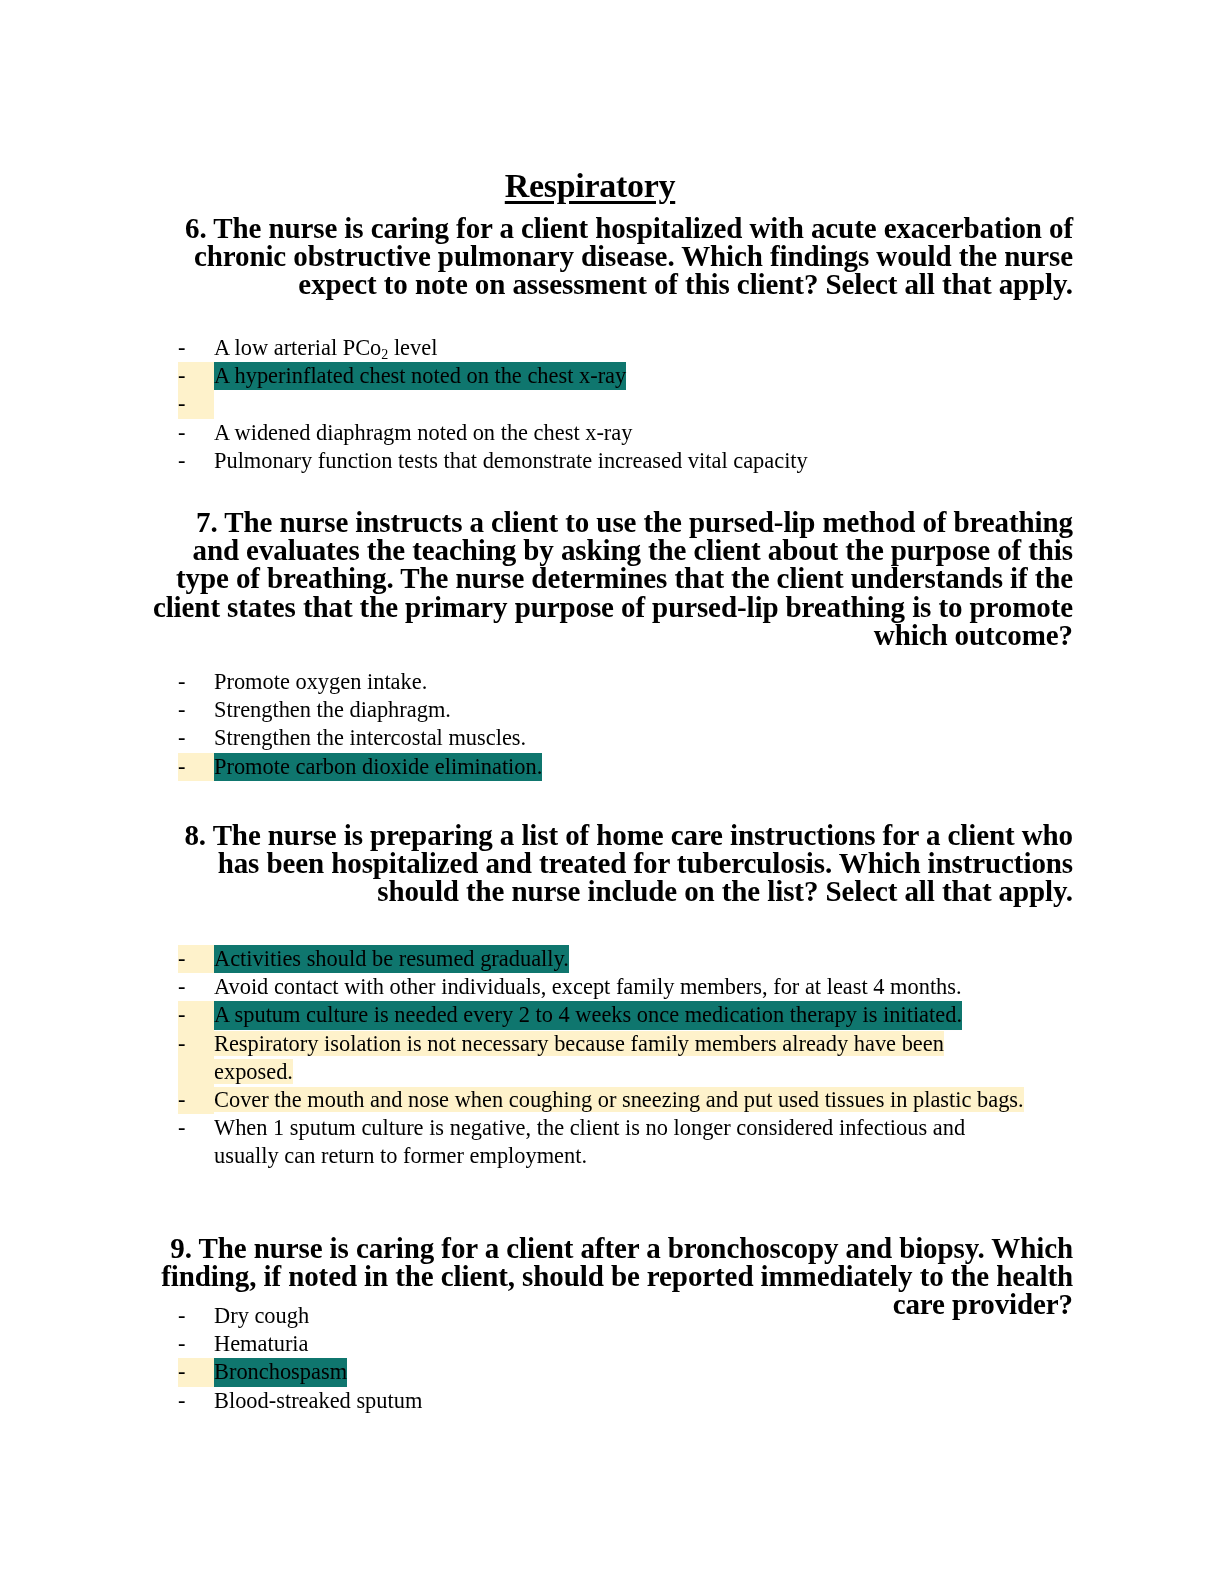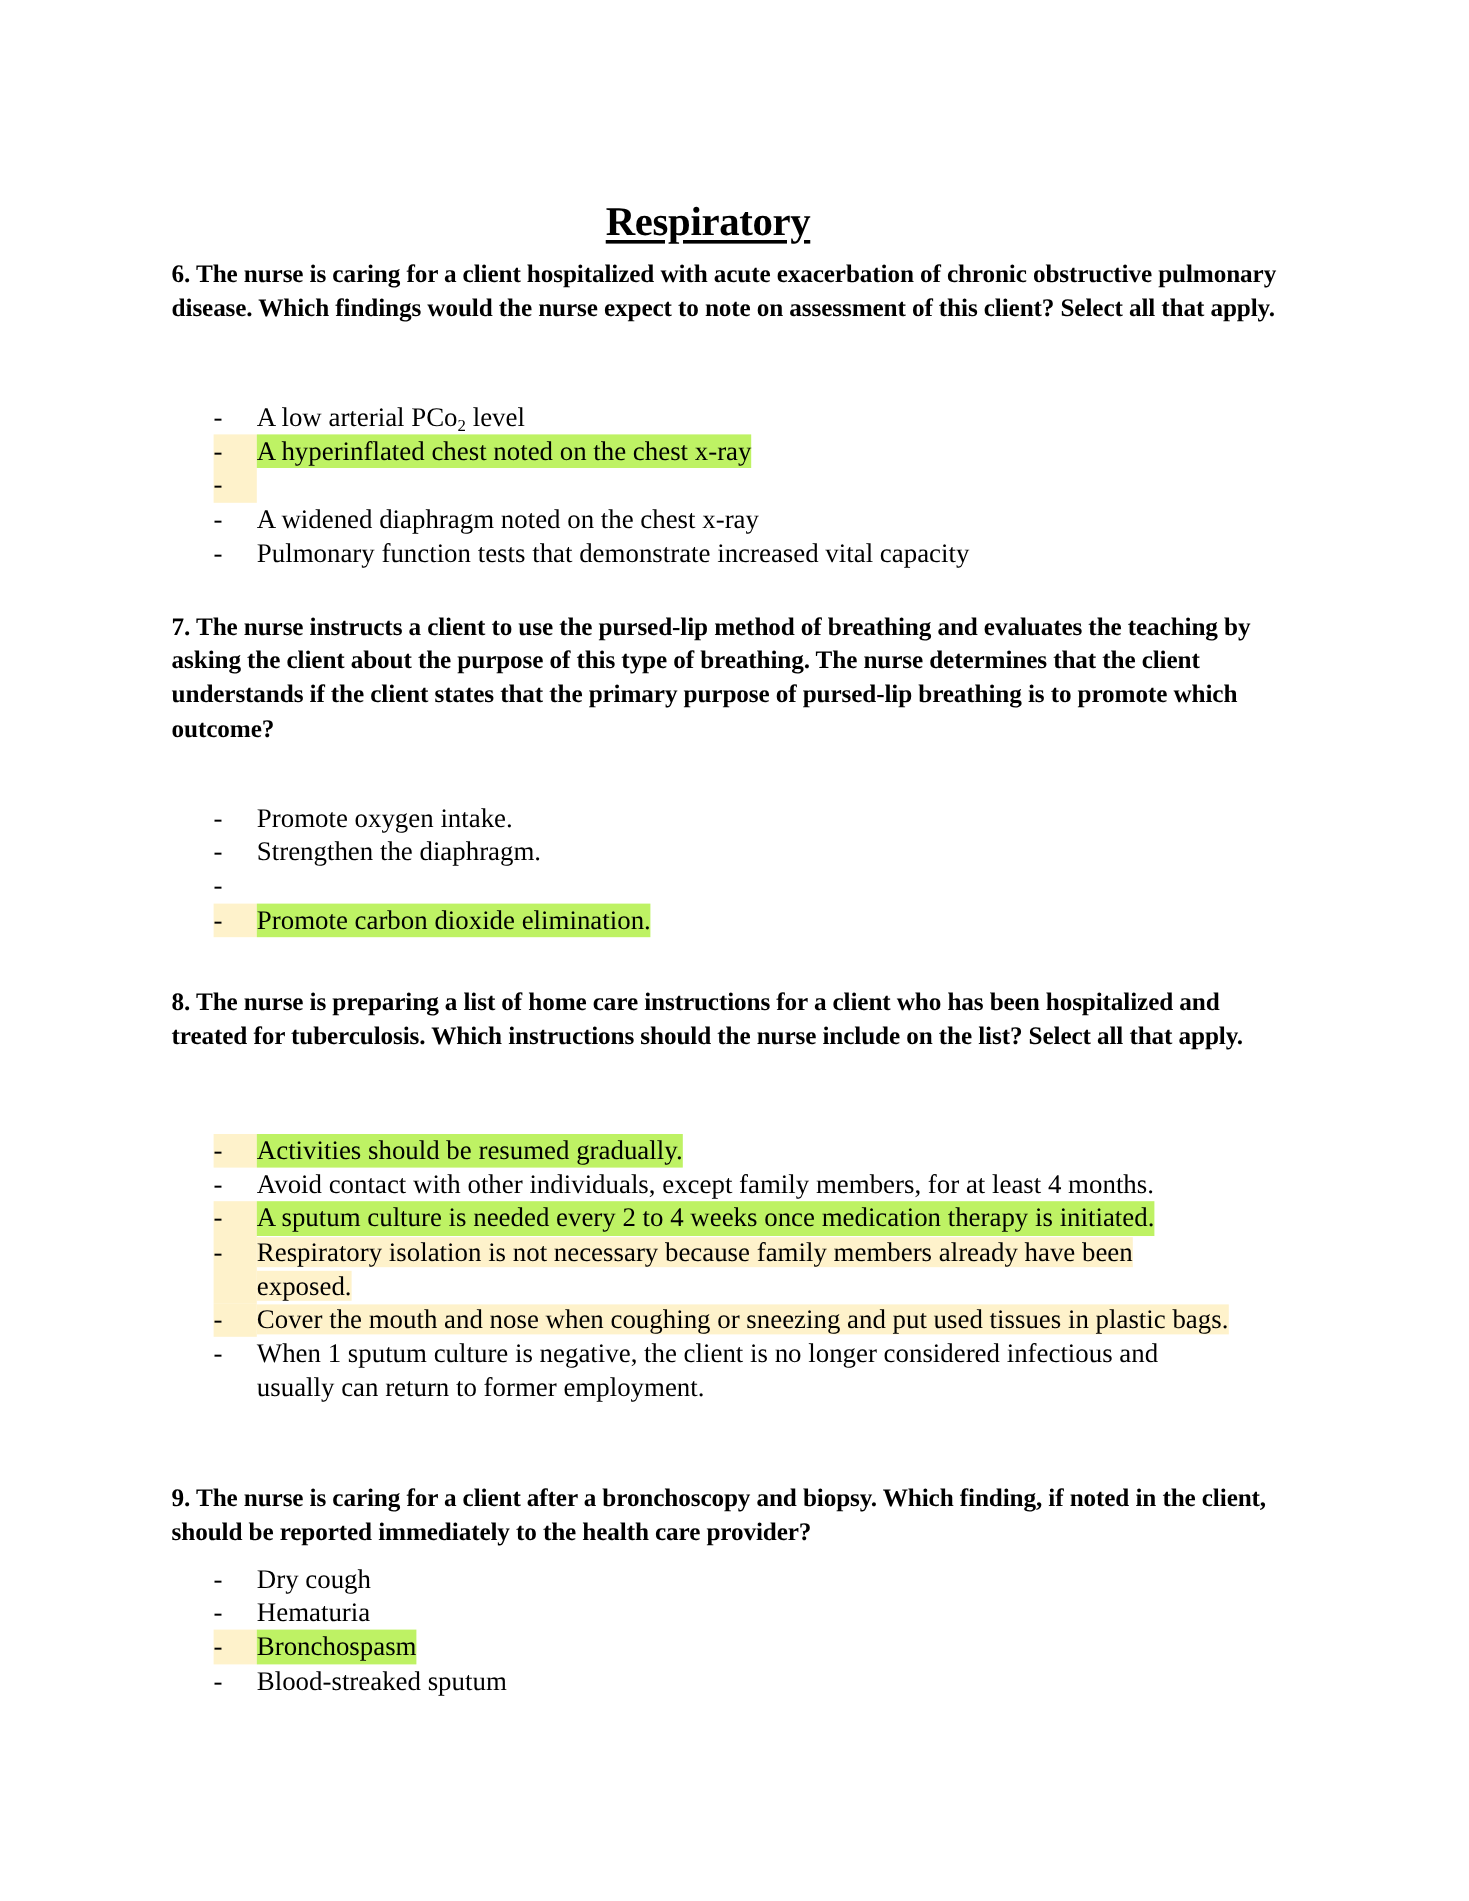--- a/index.html
+++ b/index.html
@@ -1,31 +1,31 @@
 <!DOCTYPE html>
 <html><head>
 <meta charset="utf-8">
 <style>
   html, body { margin: 0; padding: 0; background: #ffffff; }
   body { width: 1224px; height: 1584px; position: relative; overflow: hidden;
          font-family: "Liberation Serif", "DejaVu Serif", serif; color: #000; }
   .page-title { position: absolute; left: 0; width: 1180px; top: 144px; text-align: center;
                 font-size: 34px; font-weight: bold; text-decoration: underline; text-underline-offset: 4px;
                 letter-spacing: -0.3px; }
-  .question { position: absolute; left: 143px; width: 930px; font-weight: bold; font-size: 21px;
-              line-height: 28.2px; letter-spacing: -0.1px; }
+  .question { position: absolute; left: 143px; width: 930px; font-weight: bold; font-size: 29px;
+              line-height: 28.2px; letter-spacing: -0.1px; text-align: right; }
   .options { position: absolute; left: 178px; margin: 0; padding: 0; list-style: none;
              font-size: 22.4px; line-height: 28.2px; }
   .opt { display: flex; position: relative; }
   .dash { width: 36px; flex: 0 0 36px; }
   .opt-text { display: block; max-width: 810px; }
   .hl .dash, .hl .hl-line { background: #fef2cb; }
   .opt.hl { background: transparent; }
   .hl-wrap { background: #fef2cb; display: inline; box-decoration-break: clone; -webkit-box-decoration-break: clone; }
-  .hl-block { background: #bef264; display: inline-block; }
+  .hl-block { background: #0f766e; display: inline-block; }
   sub { font-size: 14px; line-height: 0; vertical-align: -4px; }
 </style>
 </head>
 <body>
 
 <h1 class="page-title">Respiratory</h1>
 
 <div class="question" style="top:214px;">6. The nurse is caring for a client hospitalized with acute exacerbation of chronic obstructive pulmonary disease. Which findings would the nurse expect to note on assessment of this client? Select all that apply.</div>
 <ul class="options" style="top:334px;">
   <li class="opt">
@@ -54,20 +54,21 @@
   <li class="opt">
     <span class="dash">-</span>
     <span class="opt-text">Promote oxygen intake.</span>
   </li>
   <li class="opt">
     <span class="dash">-</span>
     <span class="opt-text">Strengthen the diaphragm.</span>
   </li>
   <li class="opt">
     <span class="dash">-</span>
+    <span class="opt-text">Strengthen the intercostal muscles.</span>
   </li>
   <li class="opt hl">
     <span class="dash">-</span>
     <span class="hl-block">Promote carbon dioxide elimination.</span>
   </li>
 </ul>
 
 <div class="question" style="top:821px;">8. The nurse is preparing a list of home care instructions for a client who has been hospitalized and treated for tuberculosis. Which instructions should the nurse include on the list? Select all that apply.</div>
 <ul class="options" style="top:945px;">
   <li class="opt hl">

